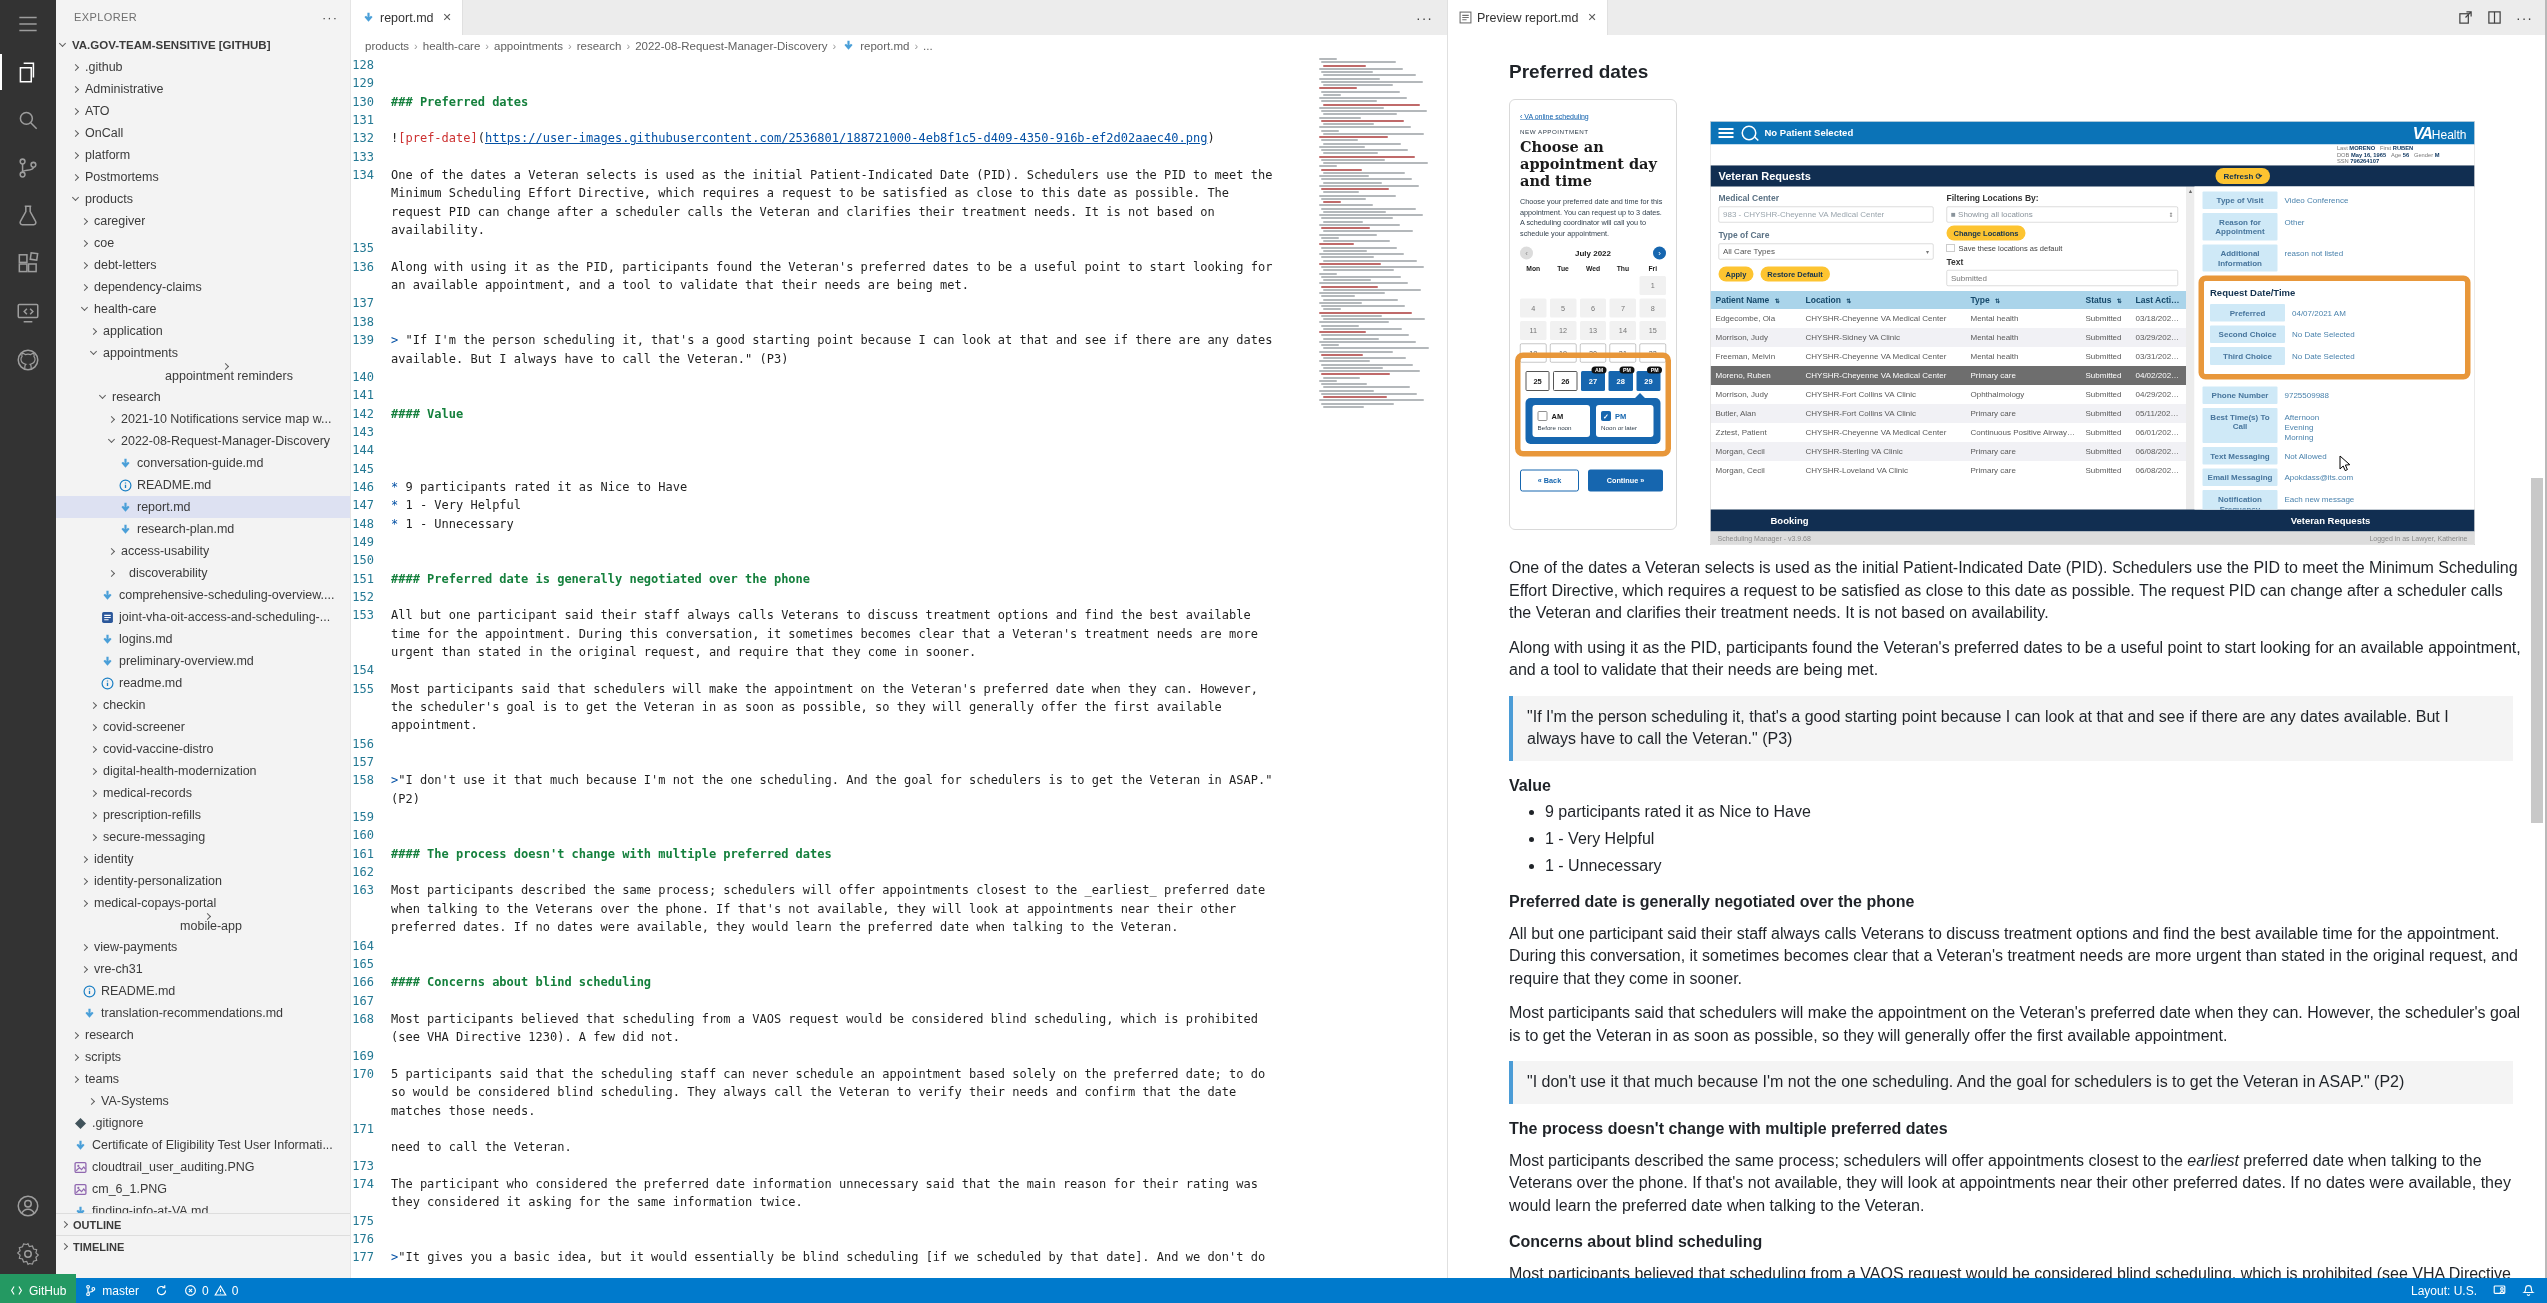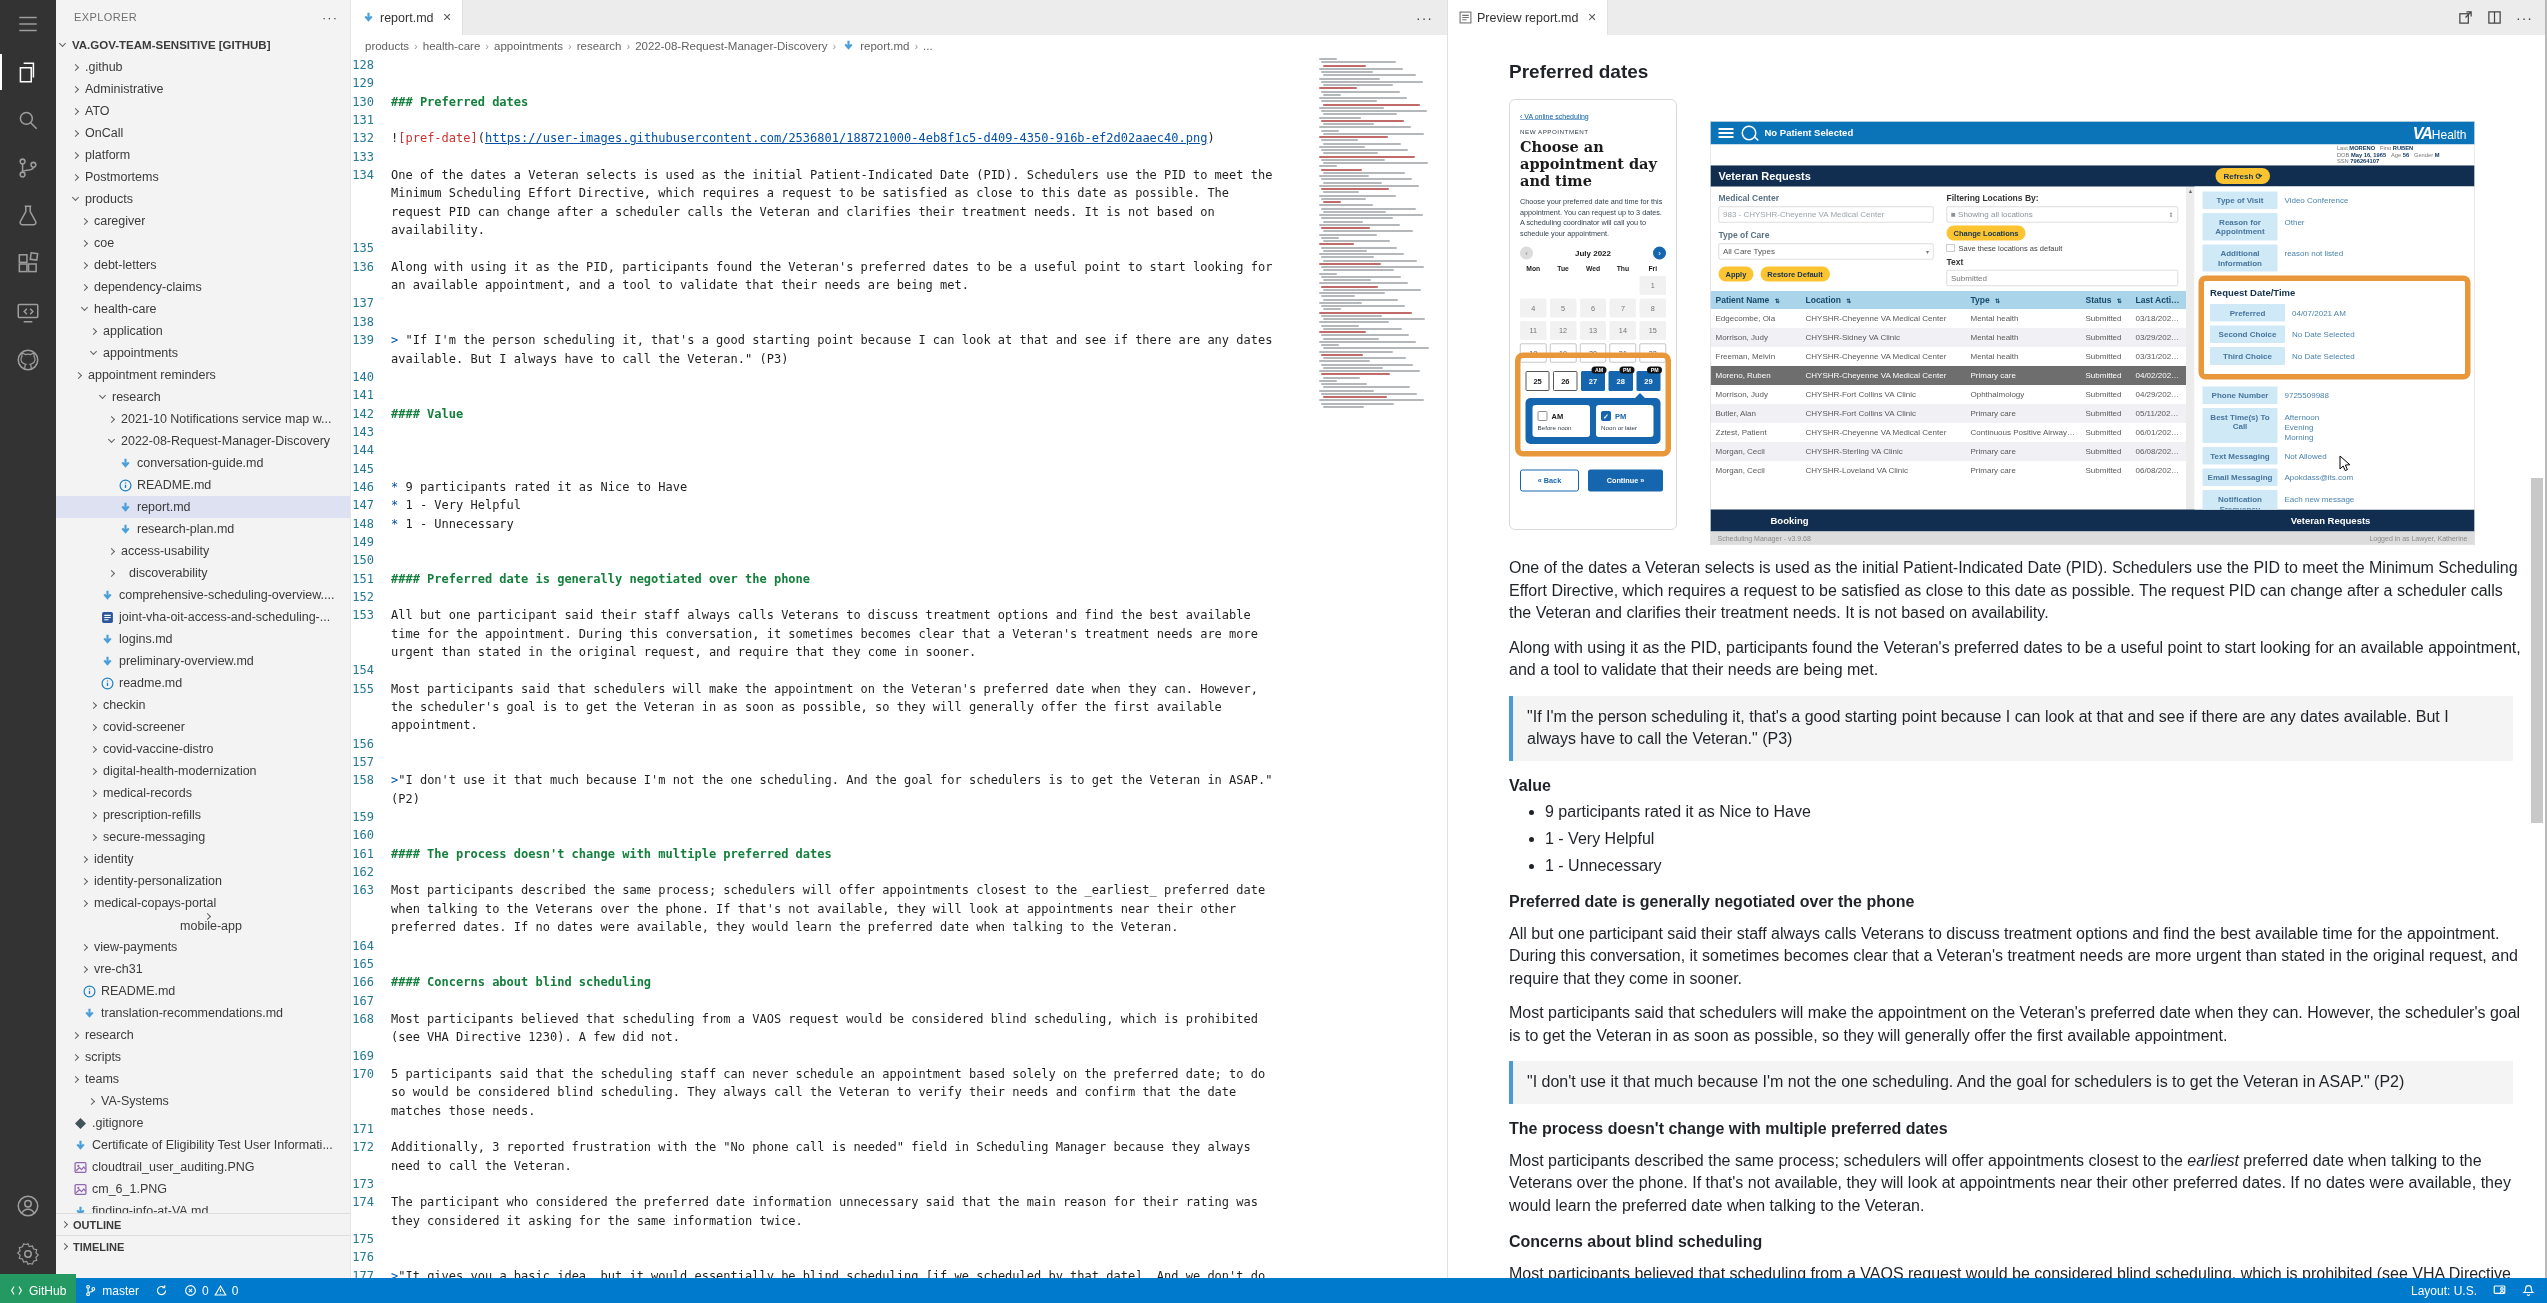--- a/index.html
+++ b/index.html
@@ -289,21 +289,21 @@
           <span style="overflow: hidden; text-overflow: ellipsis;">health-care</span>
         </div>
         <div class="trow" style="padding-left: 35px;">
           <span class="chev"></span>
           <span style="overflow: hidden; text-overflow: ellipsis;">application</span>
         </div>
         <div class="trow" style="padding-left: 35px;">
           <span class="chev open"></span>
           <span style="overflow: hidden; text-overflow: ellipsis;">appointments</span>
         </div>
-        <div class="trow" style="padding-left: 20px;">
+        <div class="trow" style="padding-left: 52px; flex-direction: column;">
           <span class="chev"></span>
           <span style="overflow: hidden; text-overflow: ellipsis;">appointment reminders</span>
         </div>
         <div class="trow" style="padding-left: 44px;">
           <span class="chev open"></span>
           <span style="overflow: hidden; text-overflow: ellipsis;">research</span>
         </div>
         <div class="trow" style="padding-left: 53px;">
           <span class="chev"></span>
           <span style="overflow: hidden; text-overflow: ellipsis;">2021-10 Notifications service map w...</span>
@@ -623,21 +623,20 @@
         <div class="ed-row"><span class="ln">165</span></div>
         <div class="ed-row"><span class="ln">166</span><span class="seg-h">#### Concerns about blind scheduling</span></div>
         <div class="ed-row"><span class="ln">167</span></div>
         <div class="ed-row"><span class="ln">168</span><span class="seg-t">Most participants believed that scheduling from a VAOS request would be considered blind scheduling, which is prohibited</span></div>
         <div class="ed-row"><span class="ln"></span><span class="seg-t">(see VHA Directive 1230). A few did not.</span></div>
         <div class="ed-row"><span class="ln">169</span></div>
         <div class="ed-row"><span class="ln">170</span><span class="seg-t">5 participants said that the scheduling staff can never schedule an appointment based solely on the preferred date; to do</span></div>
         <div class="ed-row"><span class="ln"></span><span class="seg-t">so would be considered blind scheduling. They always call the Veteran to verify their needs and confirm that the date</span></div>
         <div class="ed-row"><span class="ln"></span><span class="seg-t">matches those needs.</span></div>
         <div class="ed-row"><span class="ln">171</span></div>
-        <div class="ed-row"><span class="ln">172</span><span class="seg-t">Additionally, 3 reported frustration with the "No phone call is needed" field in Scheduling Manager because they always</span></div>
         <div class="ed-row"><span class="ln"></span><span class="seg-t">need to call the Veteran.</span></div>
         <div class="ed-row"><span class="ln">173</span></div>
         <div class="ed-row"><span class="ln">174</span><span class="seg-t">The participant who considered the preferred date information unnecessary said that the main reason for their rating was</span></div>
         <div class="ed-row"><span class="ln"></span><span class="seg-t">they considered it asking for the same information twice.</span></div>
         <div class="ed-row"><span class="ln">175</span></div>
         <div class="ed-row"><span class="ln">176</span></div>
         <div class="ed-row"><span class="ln">177</span><span class="seg-b">&gt;</span><span class="seg-t">"It gives you a basic idea, but it would essentially be blind scheduling [if we scheduled by that date]. And we don't do</span></div>
       </div>
     <div class="minimap">
         <div class="mm-bar" style="top: 2px; left: 2px; width: 18px; background: rgb(180, 184, 187);"></div>

